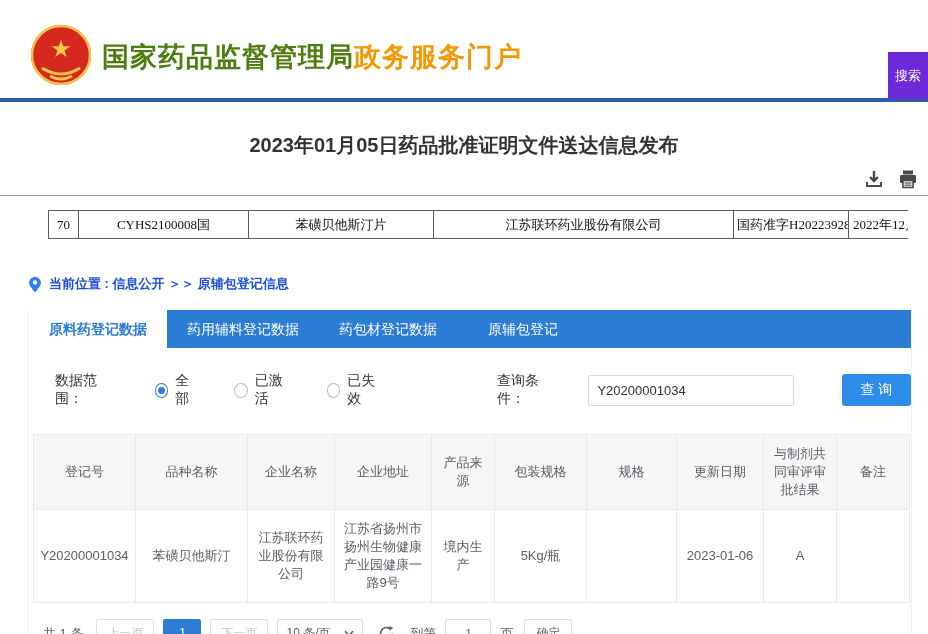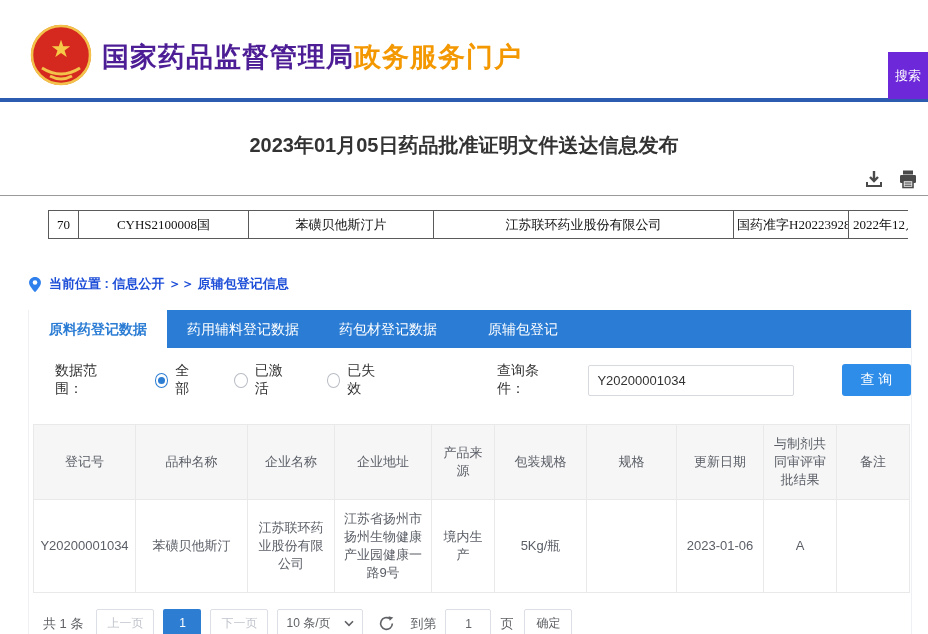--- a/index.html
+++ b/index.html
@@ -6,21 +6,21 @@
   html,body { width: 928px; height: 634px; background: #fff; overflow: hidden;
     font-family: "Liberation Sans", sans-serif; }
 
   
   .site-header { position: relative; height: 98px; background: #fff; }
   .logo-wrap { position: absolute; left: 30px; top: 24px; display: flex; align-items: center; }
   .logo-text { margin-left: 10px; }
   .platform-badge { display: inline-block; background: #4b8fd4; color: #fff;
     font-size: 11px; padding: 2px 7px 2px 5px; letter-spacing: 1px; }
   .site-title { margin-top: 3px; font-size: 27px; font-weight: bold; letter-spacing: 1px; white-space: nowrap; }
-  .site-name { color: #4c1d95; }
+  .site-name { color: #4d7c0f; }
   .site-suffix { color: #f39800; }
   .search-wrap { position: absolute; right: 0; top: 52px; display: flex; align-items: center; }
   .search-input { width: 332px; height: 29px; border: 1px solid #2b5fb0; outline: none;
     font-size: 13px; padding: 0 8px; color: #333; font-family: "Liberation Sans", sans-serif; }
   .search-input::placeholder { color: #8a8a8a; }
   .search-btn { width: 40px; height: 47px; margin-left: 6px; background: #6d28d9; color: #fff;
     border: none; font-size: 13px; cursor: pointer; }
   .blue-bar { height: 4px; background: #2b5cb0; }
 
   
@@ -41,21 +41,21 @@
   .breadcrumb { margin: 36px 0 16px 28px; display: flex; align-items: center; gap: 7px;
     font-size: 13px; font-weight: bold; color: #1d4ed8; }
 
   
   .panel { margin: 17px 0 0 28px; width: 884px; border: 1px solid #eef0f3; border-top: none; background: #fff; }
   .tabbar { display: flex; background: #2a7cd4; height: 38px; }
   .tab { min-width: 132px; padding: 0 20px; text-align: center; line-height: 38px;
     color: #fff; font-size: 14px; cursor: pointer; white-space: nowrap; }
   .tab.active { background: #fff; color: #2a7cd4; font-weight: bold; }
 
-  .filter-row { display: flex; align-items: center; padding: 14px 0 18px 26px; font-size: 14px; color: #333; gap: 16px; }
+  .filter-row { display: flex; align-items: center; padding: 24px 0 18px 26px; font-size: 14px; color: #333; gap: 16px; }
   .radio-group { display: flex; align-items: center; margin-left: 18px; gap: 34px; }
   .radio-item { display: flex; align-items: center; gap: 7px; cursor: pointer; }
   .radio-circle { width: 15px; height: 15px; border-radius: 50%; border: 1px solid #b8bcc4;
     background: #fff; display: inline-flex; align-items: center; justify-content: center; }
   .radio-circle.checked { border-color: #2d7dd2; }
   .radio-circle.checked::after { content: ""; width: 7px; height: 7px; border-radius: 50%; background: #2d7dd2; }
   .query-label { margin-left: 96px; }
   .query-input { margin-left: 10px; width: 218px; height: 31px; border: 1px solid #d6d9de;
     border-radius: 2px; padding: 0 8px; font-size: 13px; color: #333; outline: none;
     font-family: "Liberation Sans", sans-serif; }

